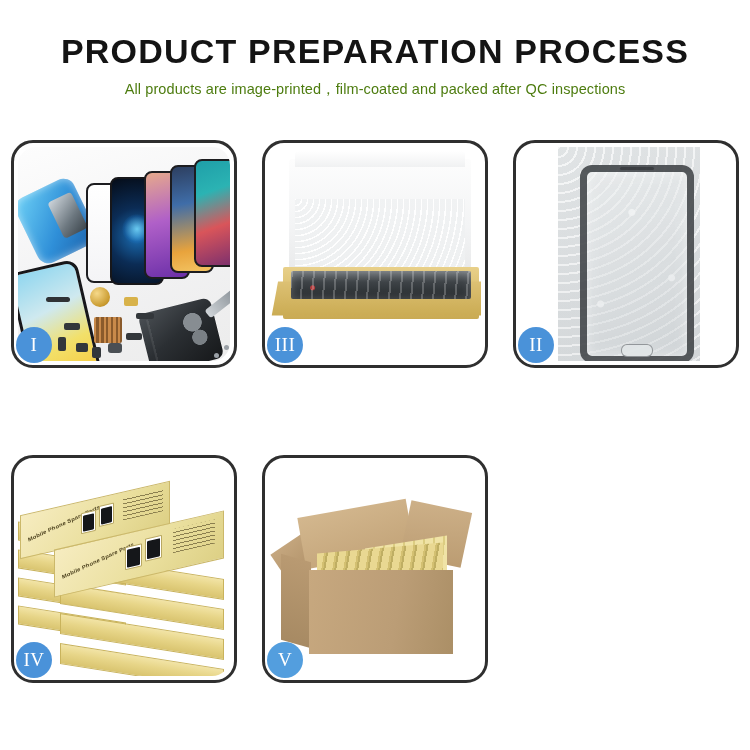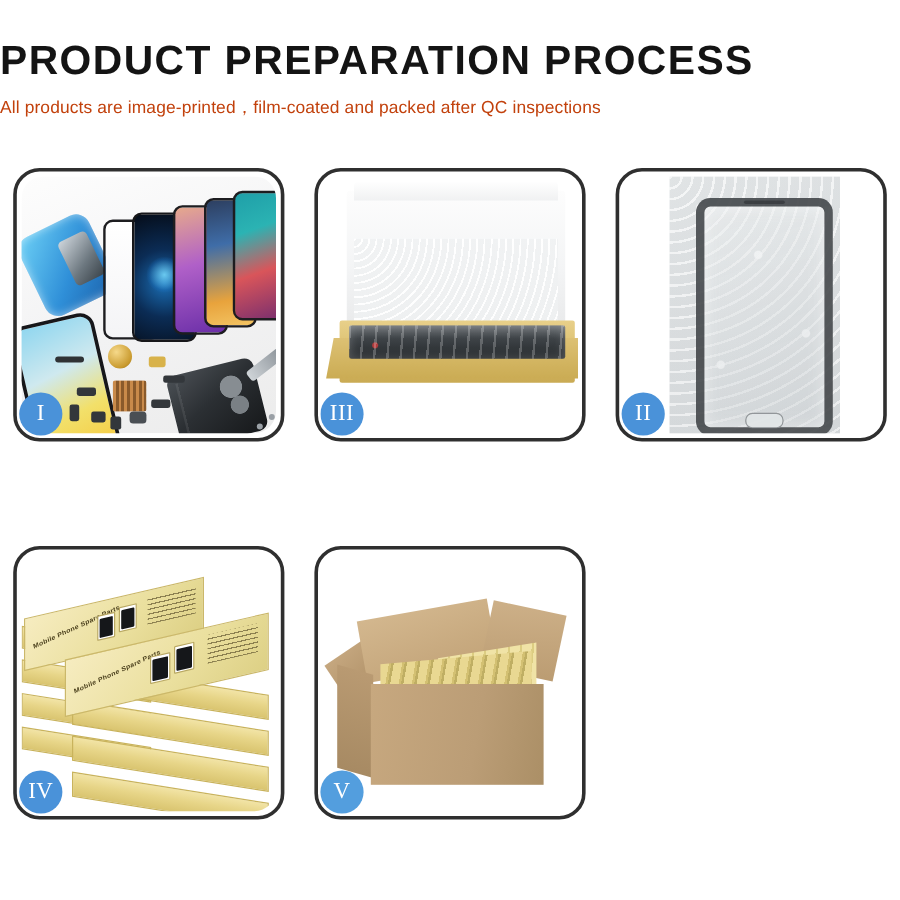--- a/index.html
+++ b/index.html
@@ -19,35 +19,35 @@
     height: 750px;
     background: #ffffff;
   }
 
   
   .header {
     position: absolute;
     top: 34px;
     left: 0;
     width: 750px;
-    text-align: left;
+    text-align: center;
   }
   .title {
     font-size: 34px;
     font-weight: 700;
     letter-spacing: 1.2px;
     color: #141414;
     line-height: 1.05;
     white-space: nowrap;
   }
   .subtitle {
     margin-top: 10px;
     font-size: 14.5px;
     font-weight: 400;
-    color: #c2410c;
+    color: #4d7c0f;
     letter-spacing: 0.1px;
     white-space: nowrap;
   }
 
   
   .grid {
     position: absolute;
     top: 140px;
     left: 11px;
     width: 728px;

